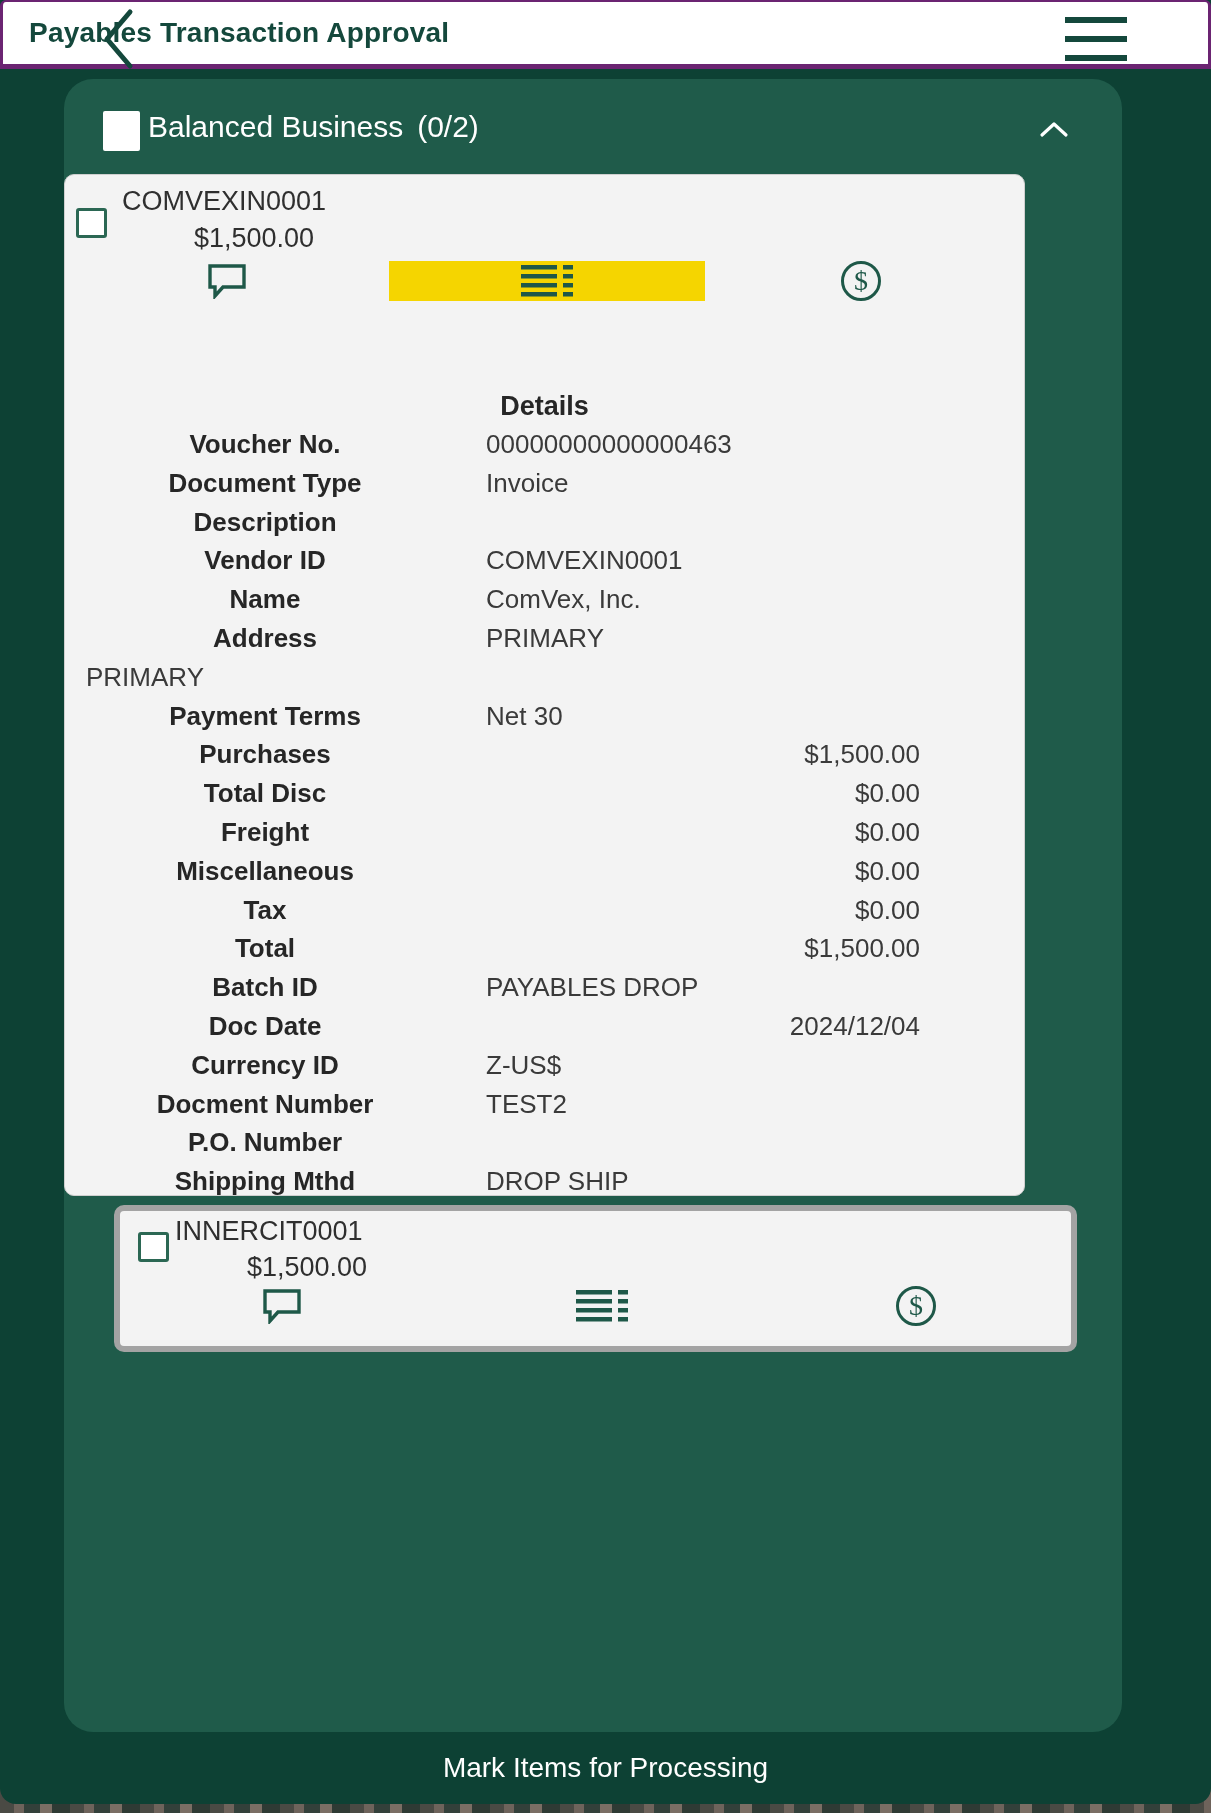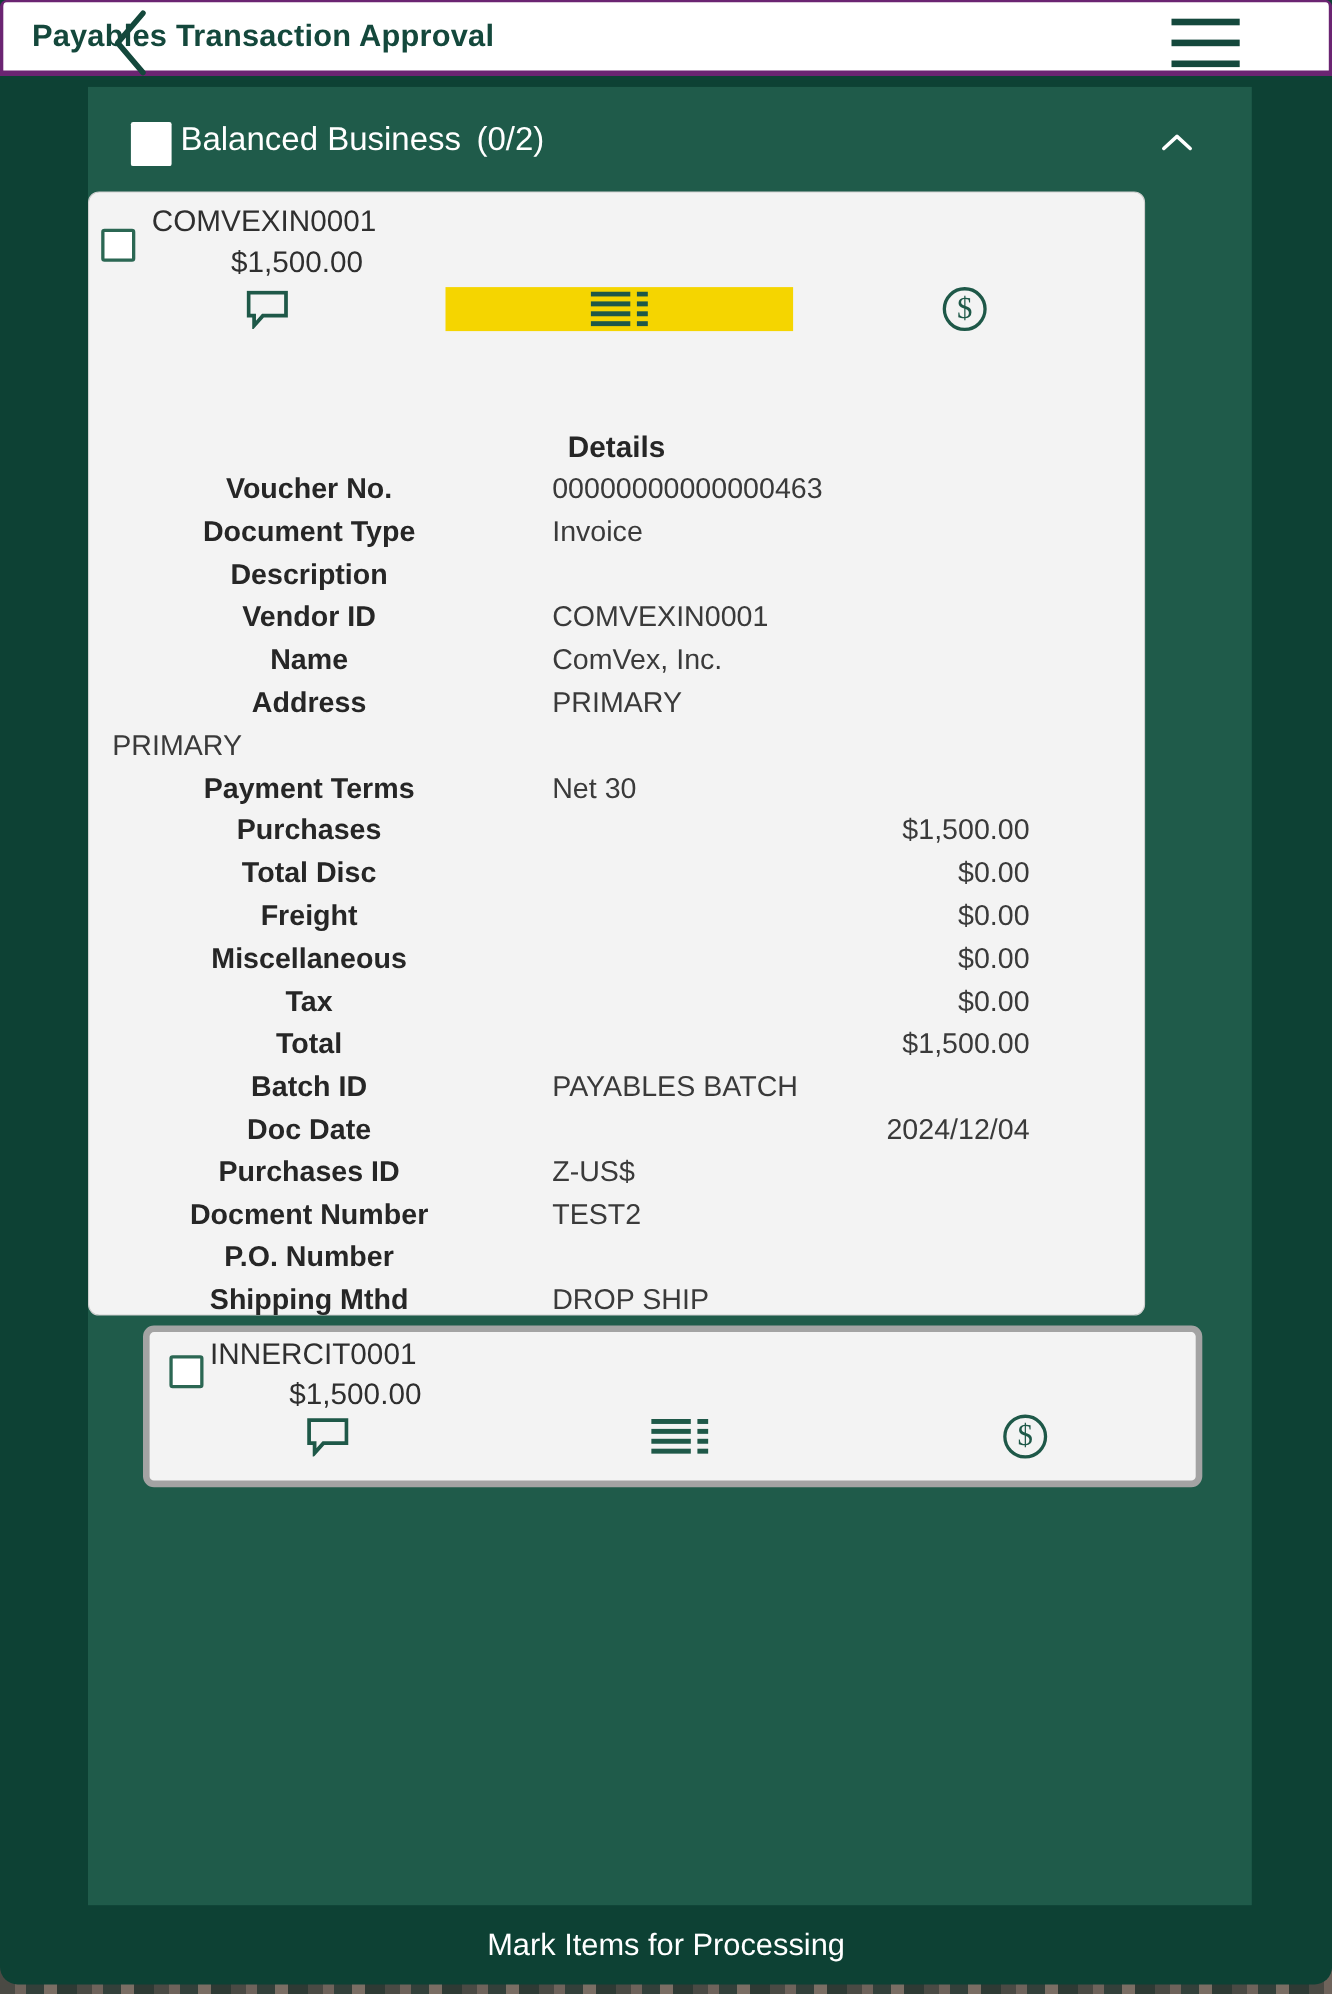--- a/index.html
+++ b/index.html
@@ -19,21 +19,21 @@
     border:3px solid var(--accent-purple); border-top-width:2px; border-bottom-width:5px;
     border-radius:6px 6px 0 0; display:flex; align-items:center; padding-left:26px;}
   .title{font-size:28px; font-weight:700; color:var(--header-green); letter-spacing:.2px;}
   .backbtn{position:absolute; left:88px; top:4px; width:52px; height:66px; background:none; border:none; cursor:pointer;
     display:flex; align-items:center; justify-content:center;}
   .menubtn{position:absolute; right:81px; top:14px; width:62px; height:46px; background:none; border:none; cursor:pointer;
     display:flex; flex-direction:column; justify-content:space-between; padding:1px 0;}
   .menubtn i{display:block; width:62px; height:6px; background:var(--header-green);}
 
   
-  .panel{position:absolute; left:80px; top:79px; width:1058px; height:1653px; background:var(--panel-green);}
+  .panel{position:absolute; left:64px; top:79px; width:1058px; height:1653px; background:var(--panel-green);border-radius:29px;}
 
   
   .group-header{position:relative; height:95px;}
   .g-check{position:absolute; left:39px; top:32px; width:37px; height:40px; background:#fff; border:none; border-radius:2px; cursor:pointer;}
   .g-text{position:absolute; left:84px; top:29px; display:flex; align-items:baseline; color:#fff;}
   .g-title{font-size:30px; line-height:38px;}
   .g-count{font-size:30px; line-height:38px; margin-left:14px;}
   .collapsebtn{position:absolute; right:48px; top:36px; width:40px; height:28px; background:none; border:none; cursor:pointer;
     display:flex; align-items:center; justify-content:center;}
 
@@ -199,28 +199,28 @@
             <div class="row right">
               <span class="lbl">Tax</span>
               <span class="val">$0.00</span>
             </div>
             <div class="row right">
               <span class="lbl">Total</span>
               <span class="val">$1,500.00</span>
             </div>
             <div class="row">
               <span class="lbl">Batch ID</span>
-              <span class="val">PAYABLES BATCH</span>
+              <span class="val">PAYABLES DROP</span>
             </div>
             <div class="row right">
               <span class="lbl">Doc Date</span>
               <span class="val">2024/12/04</span>
             </div>
             <div class="row">
-              <span class="lbl">Purchases ID</span>
+              <span class="lbl">Currency ID</span>
               <span class="val">Z-US$</span>
             </div>
             <div class="row">
               <span class="lbl">Docment Number</span>
               <span class="val">TEST2</span>
             </div>
             <div class="row">
               <span class="lbl">P.O. Number</span>
               <span class="val"></span>
             </div>

